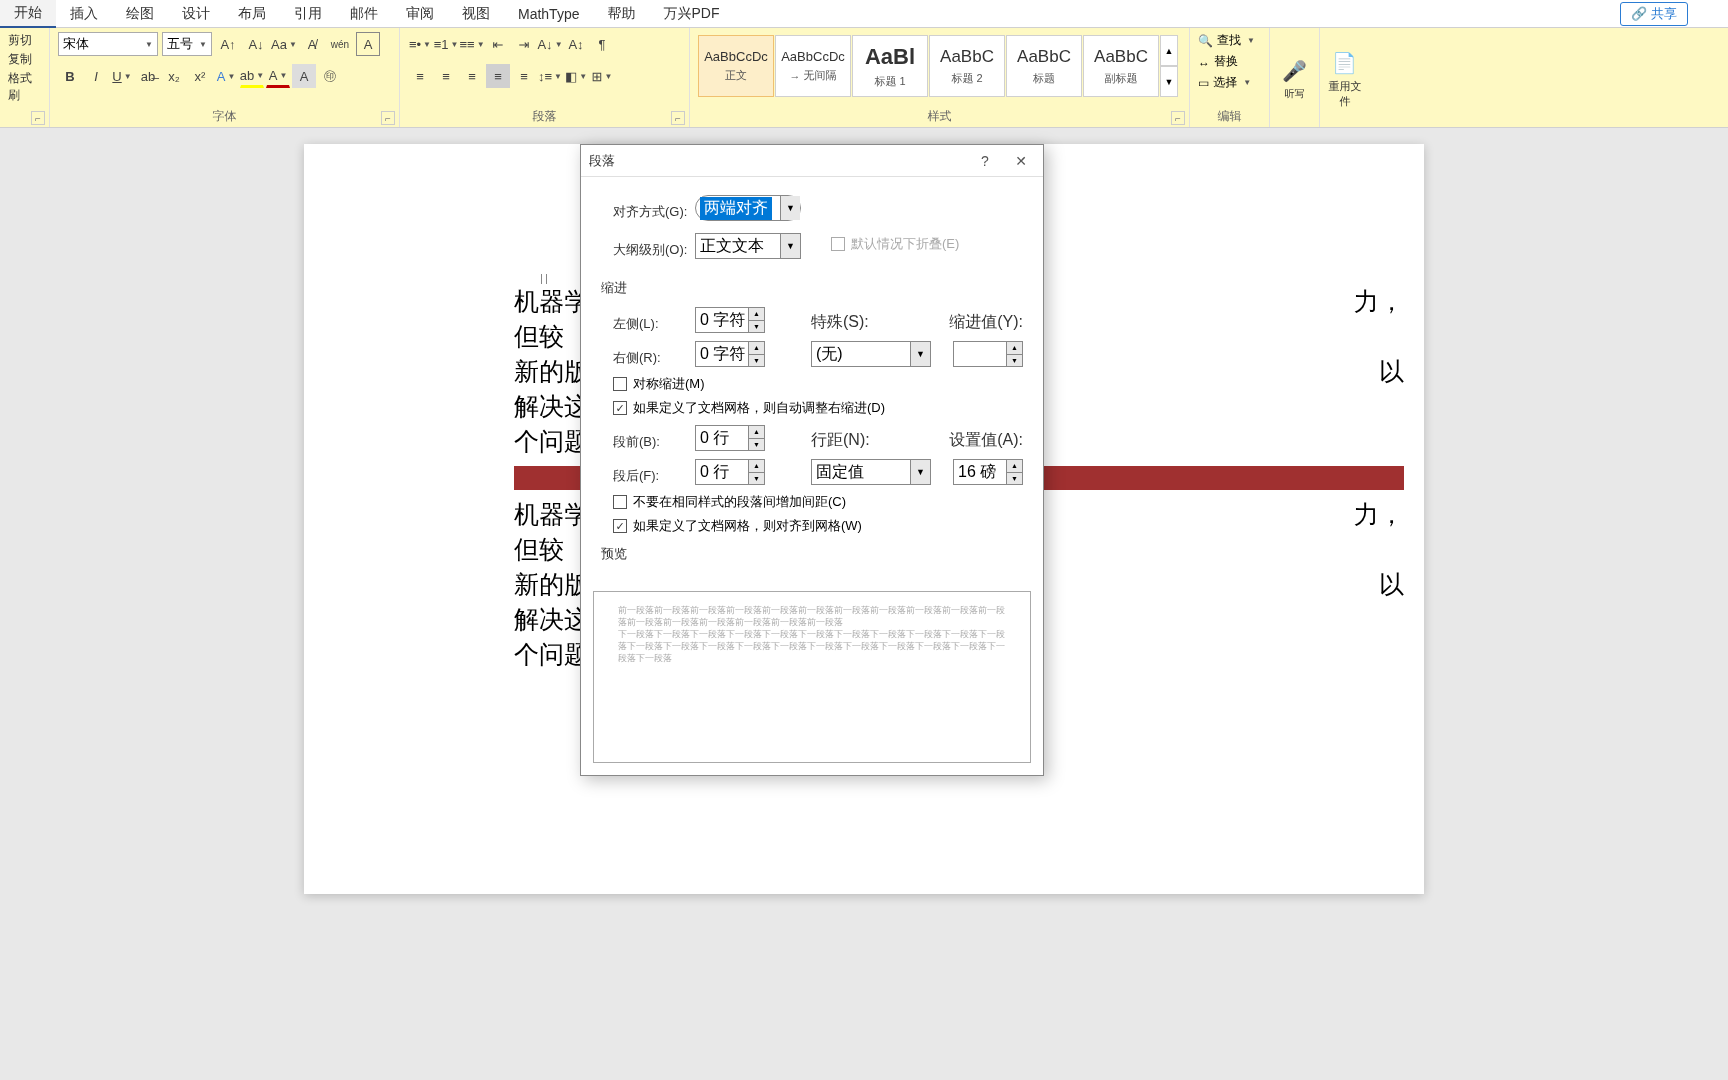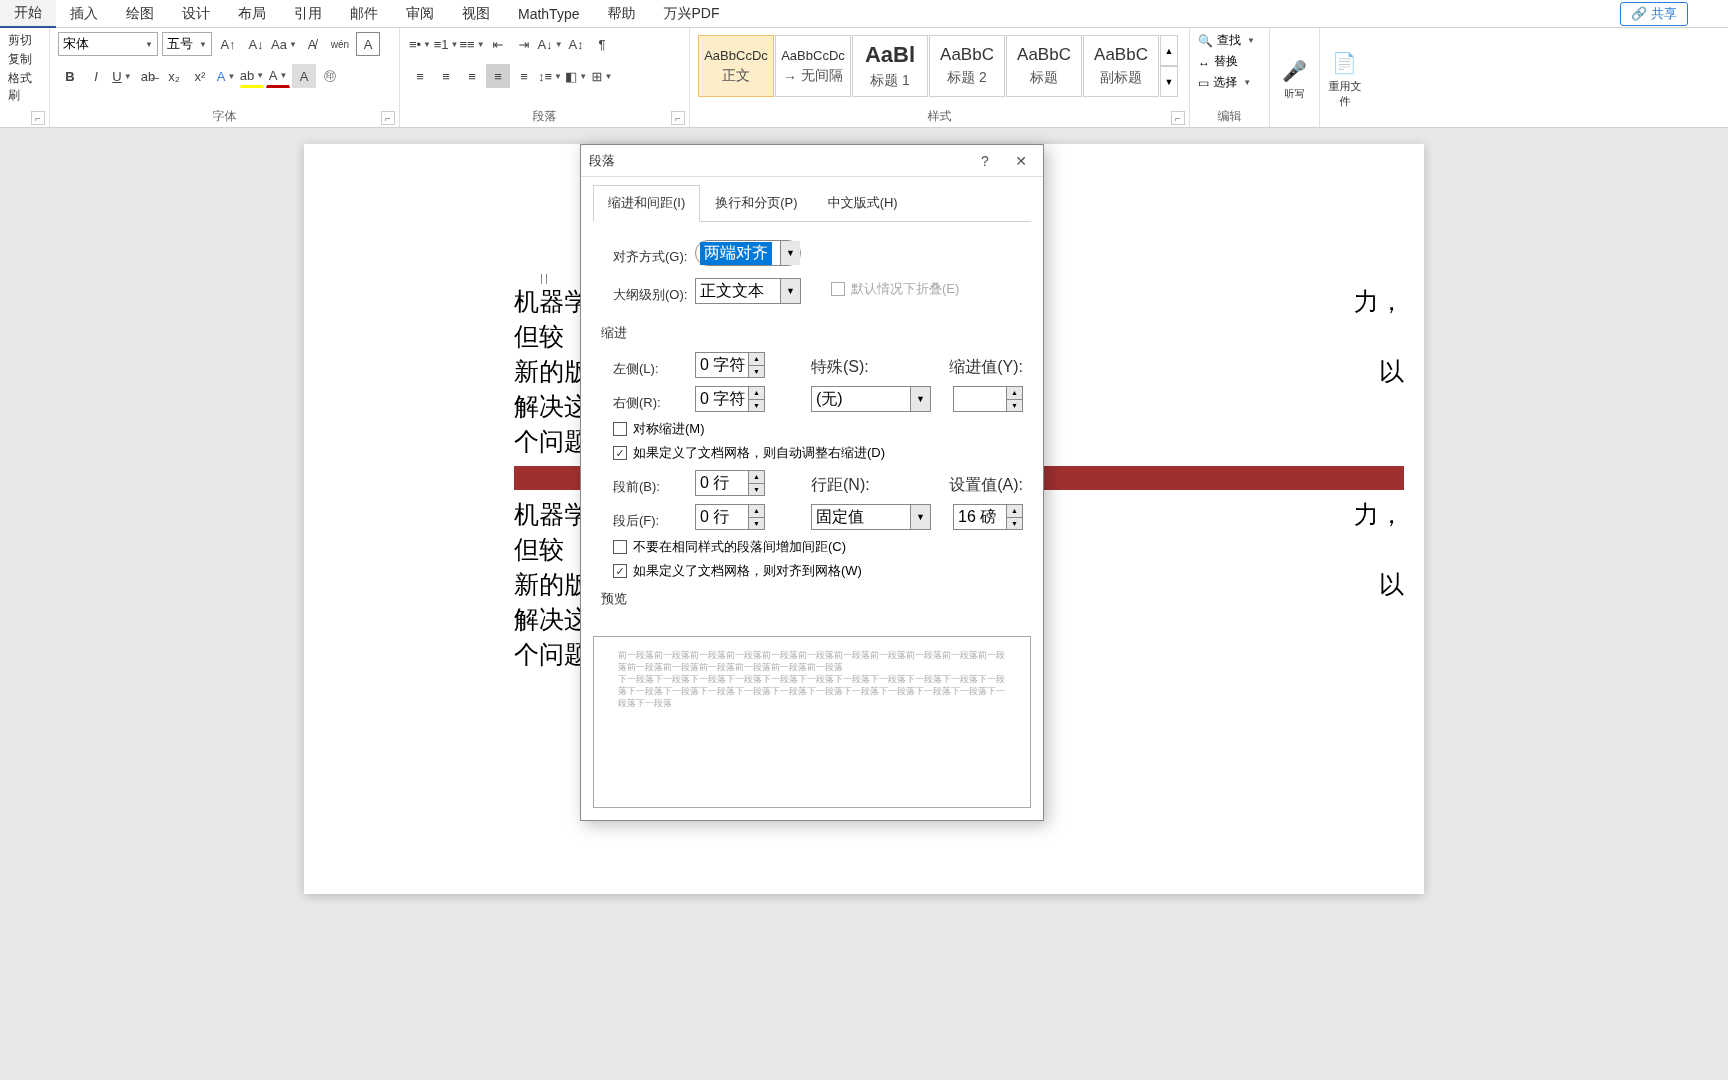--- a/index.html
+++ b/index.html
@@ -5,21 +5,21 @@
 * { box-sizing: border-box; margin: 0; padding: 0; font-family: "Microsoft YaHei", "SimSun", sans-serif; }
 body { background: #e8e8e8; width: 1728px; height: 1080px; overflow: hidden; position: relative; }
 
 
 .ribbon-tabs { background: #fff; display: flex; align-items: center; height: 28px; padding-left: 0; border-bottom: 1px solid #d0d0d0; position: relative; }
 .ribbon-tab { padding: 4px 14px; font-size: 14px; color: #333; cursor: pointer; }
 .ribbon-tab.active { background: #f3f3f3; color: #333; border-bottom: 2px solid #2b579a; }
 .share-btn { position: absolute; right: 40px; top: 2px; background: #fff; border: 1px solid #2b7cd3; color: #2b7cd3; padding: 2px 10px; font-size: 13px; border-radius: 3px; }
 
 
-.ribbon { background: #ffffff; height: 100px; display: flex; border-bottom: 1px solid #d0d0d0; }
+.ribbon { background: #fef9c3; height: 100px; display: flex; border-bottom: 1px solid #d0d0d0; }
 .ribbon-group { border-right: 1px solid #e0e0e0; padding: 4px 8px 0 8px; display: flex; flex-direction: column; justify-content: space-between; position: relative; }
 .ribbon-group-label { text-align: center; font-size: 12px; color: #666; padding: 2px 0; }
 .ribbon-launcher { position: absolute; right: 4px; bottom: 2px; width: 14px; height: 14px; font-size: 10px; color: #888; text-align: center; line-height: 14px; border: 1px solid #ccc; cursor: pointer; }
 
 .clipboard-group { width: 50px; }
 .clipboard-items { display: flex; flex-direction: column; gap: 2px; font-size: 12px; color: #333; }
 
 .font-group { width: 350px; }
 .font-row1 { display: flex; gap: 4px; align-items: center; margin-bottom: 8px; }
 .font-combo { border: 1px solid #ababab; background: #fff; height: 24px; padding: 0 4px; font-size: 13px; display: flex; align-items: center; justify-content: space-between; }
@@ -29,21 +29,21 @@
 .font-row2 { display: flex; gap: 2px; align-items: center; }
 
 .para-group { width: 290px; }
 .para-row { display: flex; gap: 2px; align-items: center; margin-bottom: 8px; }
 
 .styles-group { width: 500px; }
 .style-gallery { display: flex; gap: 0; height: 68px; align-items: center; }
 .style-item { width: 76px; height: 62px; border: 1px solid #d0d0d0; background: #fff; display: flex; flex-direction: column; align-items: center; justify-content: center; cursor: pointer; margin-right: 1px; }
 .style-item.selected { border: 1px solid #f0c070; background: #fdeec9; }
 .style-preview { font-size: 13px; color: #333; }
-.style-name { font-size: 14px; color: #555; margin-top: 4px; }
+.style-name { font-size: 11px; color: #555; margin-top: 4px; }
 .style-more { width: 20px; display: flex; flex-direction: column; }
 .style-more-btn { width: 18px; height: 31px; border: 1px solid #d0d0d0; background: #fff; font-size: 9px; display: flex; align-items: center; justify-content: center; cursor: pointer; }
 
 .edit-group { width: 80px; }
 .edit-items { display: flex; flex-direction: column; gap: 4px; font-size: 12px; }
 .edit-item { display: flex; align-items: center; gap: 4px; cursor: pointer; }
 
 .vert-group { width: 50px; display: flex; flex-direction: column; align-items: center; justify-content: center; }
 .vert-icon { font-size: 20px; color: #2b579a; }
 .vert-label { font-size: 10px; color: #333; margin-top: 4px; text-align: center; }
@@ -280,25 +280,20 @@
 
 <div class="dialog">
   <div class="dialog-titlebar">
     <div class="dialog-title">段落</div>
     <div class="dialog-ctrls">
       <div class="dialog-ctrl">?</div>
       <div class="dialog-ctrl">✕</div>
     </div>
   </div>
 
-  <div class="dialog-tabs">
-    <div class="dialog-tab active">缩进和间距(I)</div>
-    <div class="dialog-tab">换行和分页(P)</div>
-    <div class="dialog-tab">中文版式(H)</div>
-  </div>
 
   <div class="dialog-body">
     <div class="form-row">
       <div class="form-label">对齐方式(G):</div>
       <div class="combo" style="width:106px;border-radius:13px;">
         <span class="combo-sel">两端对齐</span>
         <div class="combo-arrow">▼</div>
       </div>
     </div>
     <div class="form-row">

